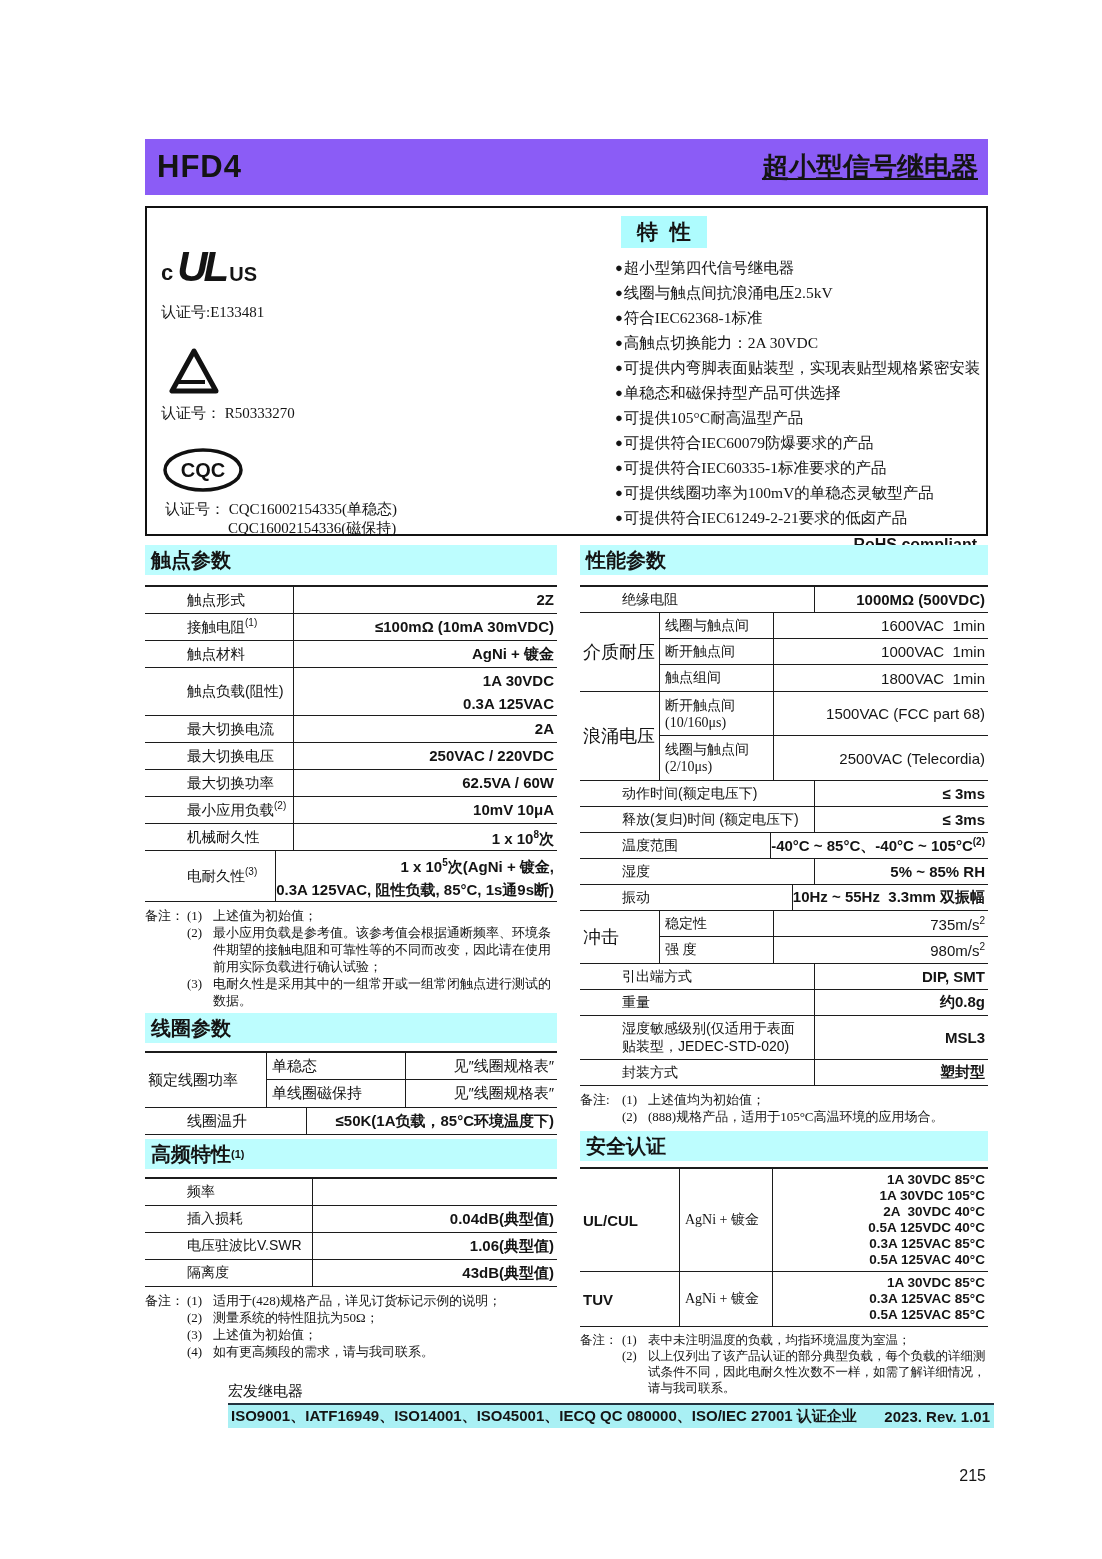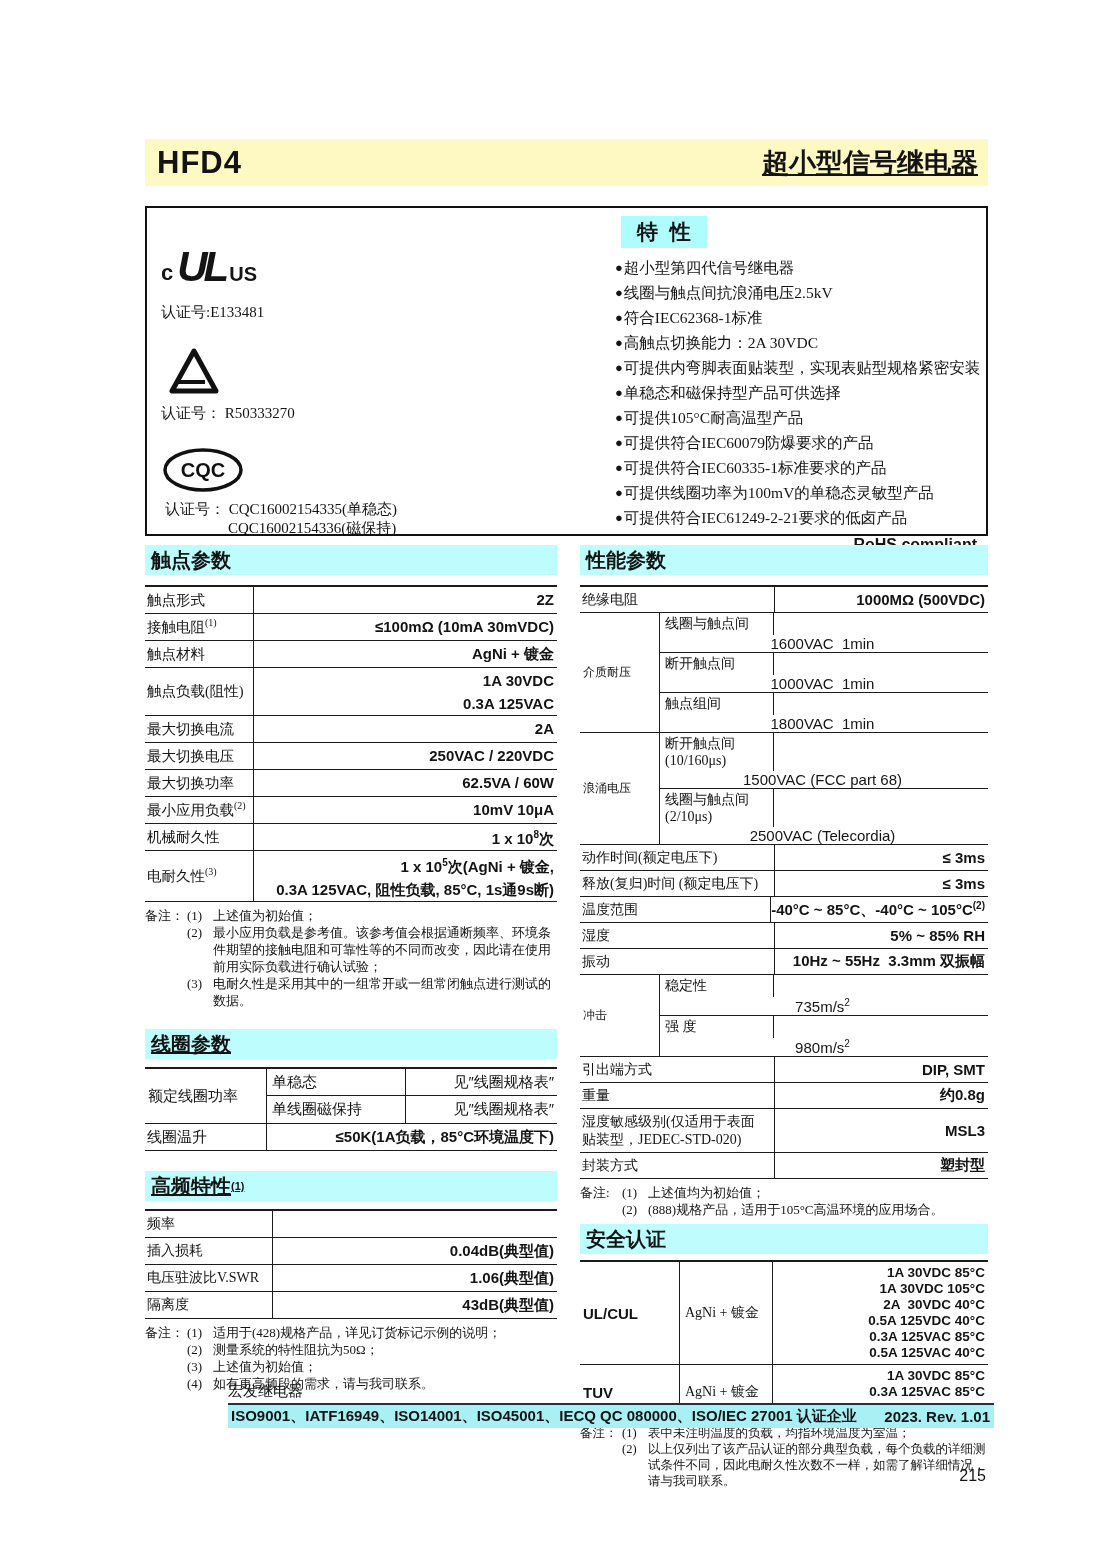--- a/index.html
+++ b/index.html
@@ -1,21 +1,21 @@
 <!DOCTYPE html>
 <html><head>
 <meta charset="utf-8">
 <style>
   html,body { margin:0; padding:0; background:#fff; }
   .page { position:relative; width:1102px; height:1559px; background:#fff; overflow:hidden;
           font-family:"Liberation Sans", sans-serif; color:#141414; }
 
   
-  .topbar { position:absolute; left:145px; top:139px; width:843px; height:47px;
-            background:#fef9c3; display:flex; justify-content:space-between; align-items:center;
+  .topbar { position:absolute; left:145px; top:139px; width:843px; height:56px;
+            background:#8b5cf6; display:flex; justify-content:space-between; align-items:center;
             box-sizing:border-box; padding:0 10px 0 12px; }
   .model   { font-size:31px; font-weight:bold; letter-spacing:1px; }
   .subtitle{ font-size:27px; font-weight:bold;text-decoration:underline; }
 
   
   .certbox { position:absolute; left:145px; top:206px; width:843px; height:330px;
              border:2px solid #111; box-sizing:border-box; }
   .ul-mark { position:absolute; left:14px; top:42px; display:flex; align-items:flex-end; }
   .ul-c  { font-size:22px; font-weight:bold; line-height:1; }
   .ul-ul { font-size:42px; font-weight:bold; line-height:0.82; letter-spacing:-4px; font-style:italic; margin:0 4px; }
@@ -43,21 +43,21 @@
   .col-right { position:absolute; left:580px; top:545px; width:408px; }
 
   .secbar { height:30px; background:#bdfdfe; display:flex; align-items:center; box-sizing:border-box;
             padding-left:6px; font-size:20px; font-weight:bold; }
   .secbar sup { font-size:11px; font-weight:bold; }
 
   
   .tbl { border-top:2.5px solid #1c1c1c; font-size:15px; }
   .row, .grp { display:flex; border-bottom:1.5px solid #1c1c1c; box-sizing:border-box; }
   .lab { box-sizing:border-box; border-right:1.5px solid #1c1c1c; display:flex; flex-direction:column;
-         justify-content:center; padding:2px 2px 2px 2px; font-family:Liberation Serif, serif; }
+         justify-content:center; padding:2px 2px 2px 2px; font-family:Liberation Sans, sans-serif;margin-left:40px; }
   .val { flex:1; display:flex; flex-direction:column; justify-content:center; text-align:right;
          font-weight:bold; padding-right:3px; white-space:pre; }
   sup.sp { font-size:10px; }
 
   
   .contact .lab { width:109px; font-size:14.5px; }
   .contact .r1 { min-height:27px; }
   .contact .r2 { min-height:48px; }
   .contact .val .ln { line-height:22px; }
   .contact .r2 .val .ln { line-height:23px; }
@@ -73,43 +73,43 @@
   .subcol { flex:1; display:flex; flex-direction:column; }
   .sub { display:flex; border-bottom:1.5px solid #1c1c1c; box-sizing:border-box; align-items:center; }
   .sub:last-child { border-bottom:none; }
   .slab { box-sizing:border-box; border-right:1.5px solid #1c1c1c; align-self:stretch; display:flex;
           flex-direction:column; justify-content:center; padding:2px 0 2px 5px;
           font-family:"Liberation Serif", serif; }
   .sval { flex:1; text-align:right; font-weight:normal; padding-right:3px; white-space:pre; }
 
   
   .perf .lab { width:195px; font-size:14px; white-space:nowrap; }
-  .perf .glab { width:80px; font-size:12px;text-align:right; }
+  .perf .glab { width:80px; font-size:18px;text-align:right; }
   .perf .slab { width:114px; font-size:14px; }
   .perf .r1 { min-height:26px; }
   .perf .rtall { min-height:44px; }
-  .perf .sub { min-height:26px;flex-direction:column; }
+  .perf .sub { min-height:26px; }
   .perf .sub.tall { min-height:44px; }
 
   
   .saf .org { box-sizing:border-box; width:100px; border-right:1.5px solid #1c1c1c; display:flex;
               align-items:center; padding-left:3px; font-weight:bold; font-size:15px; }
   .saf .mat { box-sizing:border-box; width:93px; border-right:1.5px solid #1c1c1c; display:flex;
               align-items:center; padding-left:5px; font-size:14px; font-family:"Liberation Serif", serif; }
   .saf .loads { flex:1; text-align:right; font-weight:bold; font-size:13.5px; line-height:16px;
                 padding:3px 3px 3px 0; white-space:pre; }
 
   
   .notes { margin-top:5px; font-size:13px; line-height:17px; font-family:"Liberation Serif", serif; }
   .nrow { display:flex; }
   .nlab { width:42px; flex:none; white-space:nowrap; }
   .nnum { width:26px; flex:none; }
   .ntxt { flex:1; }
   .mt10 { margin-top:10px; } .mt8 { margin-top:8px; } .mt6 { margin-top:6px; }
-  .gap-bar { margin-top:20px;text-decoration:underline; }
+  .gap-bar { margin-top:4px; }
 
   
   .f-company { position:absolute; left:228px; top:1382px; font-size:15px;
                font-family:"Liberation Serif", serif; }
   .f-bar { position:absolute; left:228px; top:1403px; width:766px; height:25px; background:#a9f0f4;
            border-top:2.5px solid #23323f; box-sizing:border-box; display:flex; align-items:center;
            justify-content:space-between; padding:0 4px 0 3px; font-size:15px; font-weight:bold; }
   .pagenum { position:absolute; left:900px; top:1467px; width:86px; text-align:right; font-size:16px; }
 </style>
 </head>

